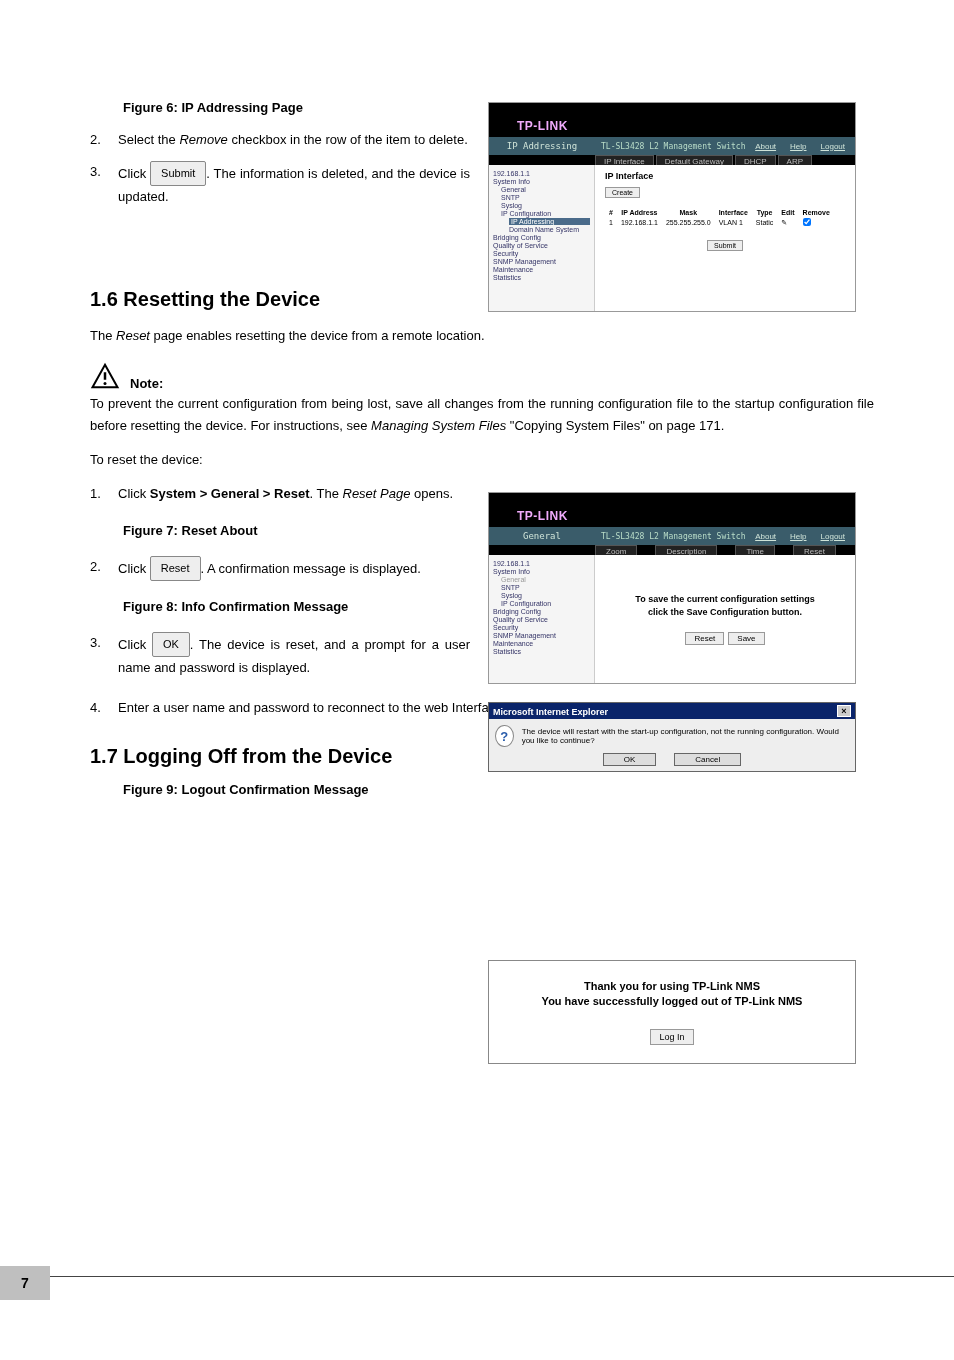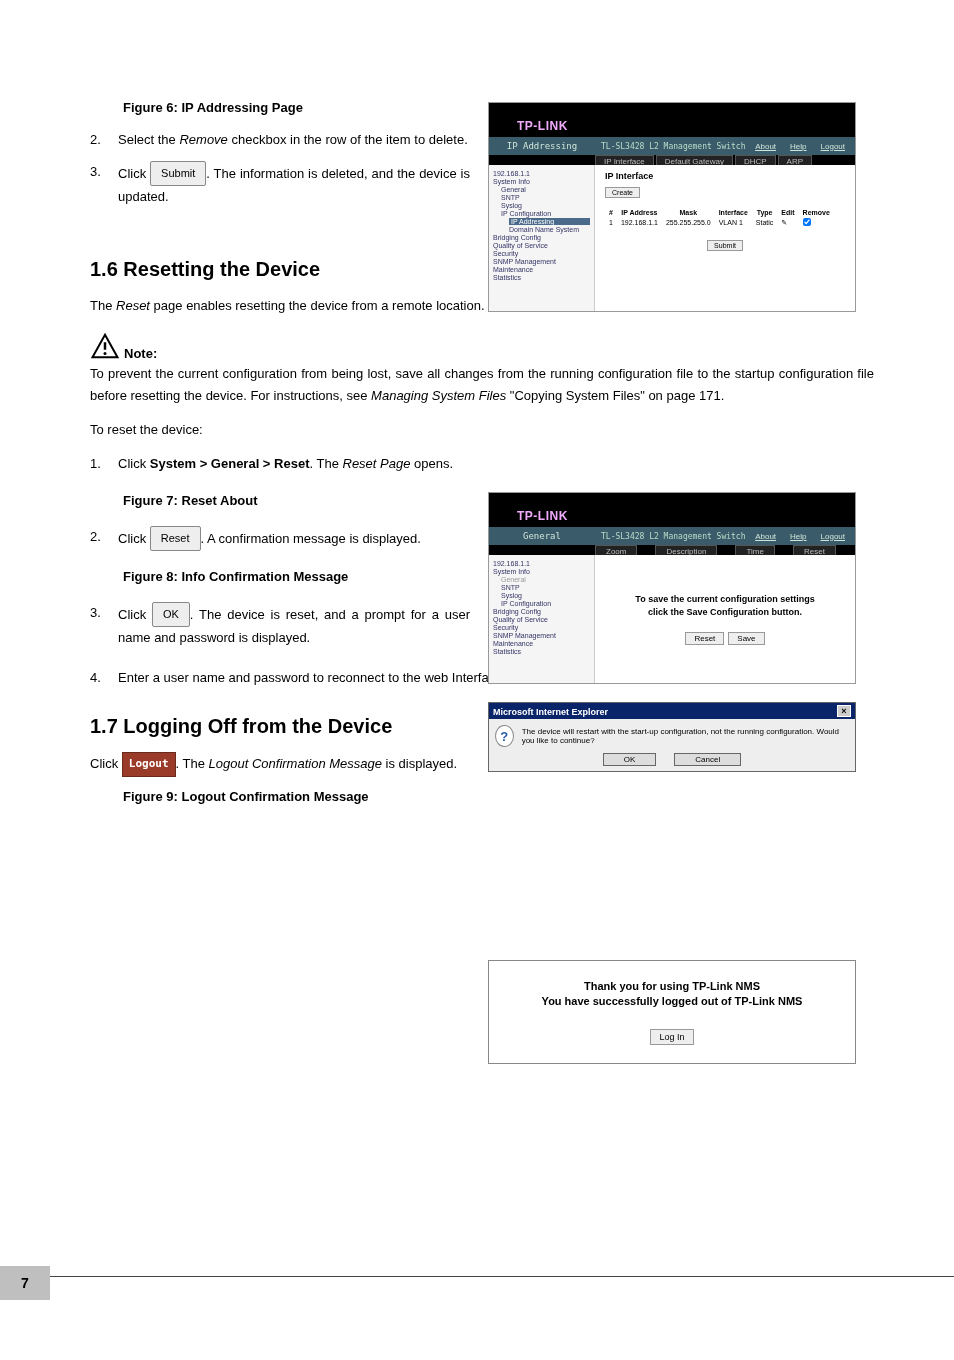--- a/index.html
+++ b/index.html
@@ -8,21 +8,21 @@
   .col-left { width: 380px; }
   .figcap { font-size: 13px; font-weight: bold; margin-bottom: 14px; padding-left: 33px; }
   ol.steps { list-style: none; padding-left: 0; margin: 0 0 18px 0; }
   ol.steps > li { display: flex; font-size: 13px; line-height: 1.7; margin-bottom: 10px; text-align: justify; }
   ol.steps > li .num { width: 28px; flex: 0 0 28px; }
   ol.steps > li .body { flex: 1; }
   .italic { font-style: italic; }
   .btn-inline { display: inline-block; border: 1px solid #888; background: #eee; font-size: 11px; padding: 2px 10px; border-radius: 2px; vertical-align: 1px; }
   h2.section { font-size: 20px; font-weight: bold; margin: 26px 0 14px 0; }
   p.para { font-size: 13px; line-height: 1.7; text-align: justify; margin-bottom: 12px; }
-  .note-row { display: flex; align-items: flex-end; gap: 4px; margin: 14px 0 2px 0; }
+  .note-row { display: flex; align-items: flex-end; gap: 10px; margin: 14px 0 2px 0; }
   .note-row svg { width: 30px; height: 30px; }
   .note-label { font-size: 13px; font-weight: bold; }
   .figure { position: absolute; border: 1px solid #999; background: #fff; font-size: 9px; }
   
   .fig6 { left: 488px; top: 102px; width: 368px; height: 210px; background: #000; }
   .fig6 .inner { position: absolute; left:0; right:0; top:0; bottom:0; }
   .tpl-logo { color: #f0abfc; font-weight: bold; font-size: 12px; letter-spacing: 0.5px; margin: 16px 0 4px 28px; }
   .fig6 .bar { background: #3a5c6a; color:#cfe3d8; display:flex; align-items:center; height:18px; }
   .fig6 .bar .crumb { width: 106px; text-align:center; font-family: monospace; font-size:9px; }
   .fig6 .bar .title { font-family: monospace; font-size:8px; color:#b9dcc8; padding-left:6px; flex:1; }
@@ -162,21 +162,21 @@
               <td><input type="checkbox" checked="" style="width: 8px; height: 8px;"></td>
             </tr>
           </tbody>
             </table>
           <div class="submit"><span class="mini-btn">Submit</span></div>
         </div>
       </div>
     </div>
   </div>
 
-  <h2 class="section" style="margin-top:50px">1.6   Resetting the Device</h2>
+  <h2 class="section" style="margin-top:80px">1.6   Resetting the Device</h2>
   <p class="para">
     <span>The </span><span class="italic">Reset</span><span> page enables resetting the device from a remote location.</span>
   </p>
 
   <div class="note-row">
     <svg viewBox="0 0 24 24">
         <path fill="none" stroke="#000" stroke-width="1.6" d="M12 3 L22 21 L2 21 Z"></path>
         <line x1="12" y1="9" x2="12" y2="15" stroke="#000" stroke-width="2"></line>
         <circle cx="12" cy="18" r="1.2" fill="#000"></circle>
       </svg>
@@ -281,23 +281,20 @@
       <div class="qmark">?</div>
       <div>The device will restart with the start-up configuration, not the running configuration. Would you like to continue?</div>
     </div>
     <div class="dlg-btns">
       <span class="mini-btn">OK</span>
       <span class="mini-btn">Cancel</span>
     </div>
   </div>
 
   <h2 class="section">1.7   Logging Off from the Device</h2>
-  <p class="para">
-    <span>Click </span><span class="logout-btn">Logout</span><span>. The </span><span class="italic">Logout Confirmation Message</span><span> is displayed.</span>
-  </p>
 
   <div class="figcap" style="margin-top:8px">Figure 9: Logout Confirmation Message</div>
 
   <div class="figure fig9">
     <div class="msg">
       <span>Thank you for using TP-Link NMS</span><br>
       <span>You have successfully logged out of TP-Link NMS</span>
     </div>
     <span class="mini-btn">Log In</span>
   </div>

